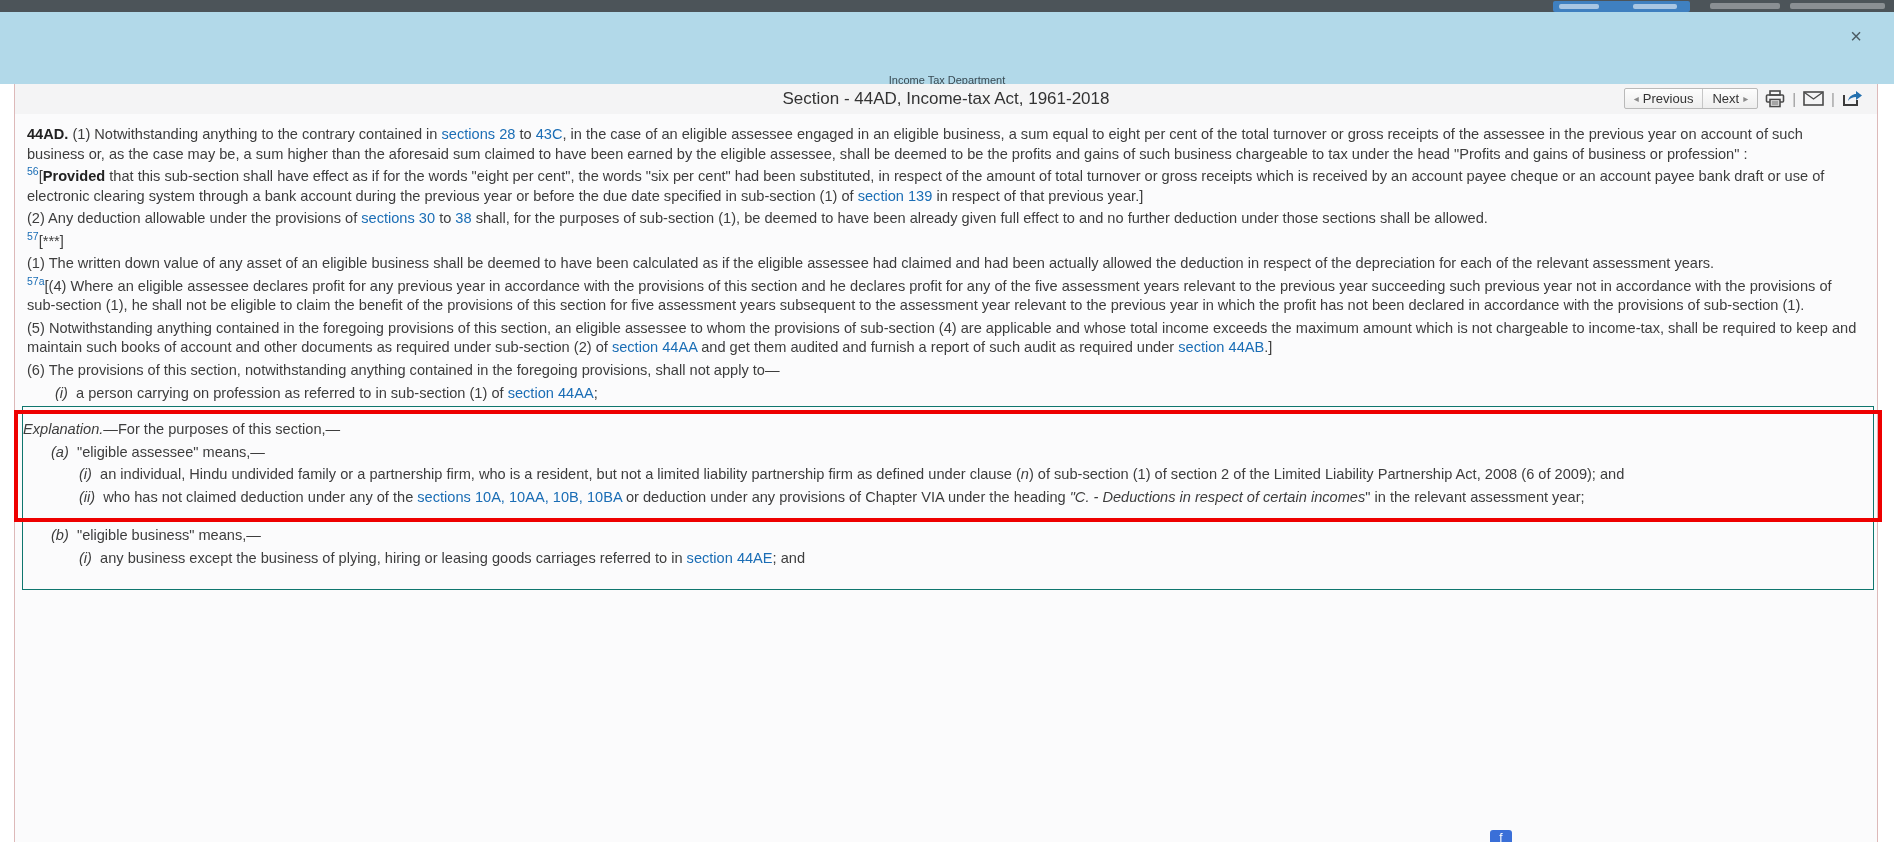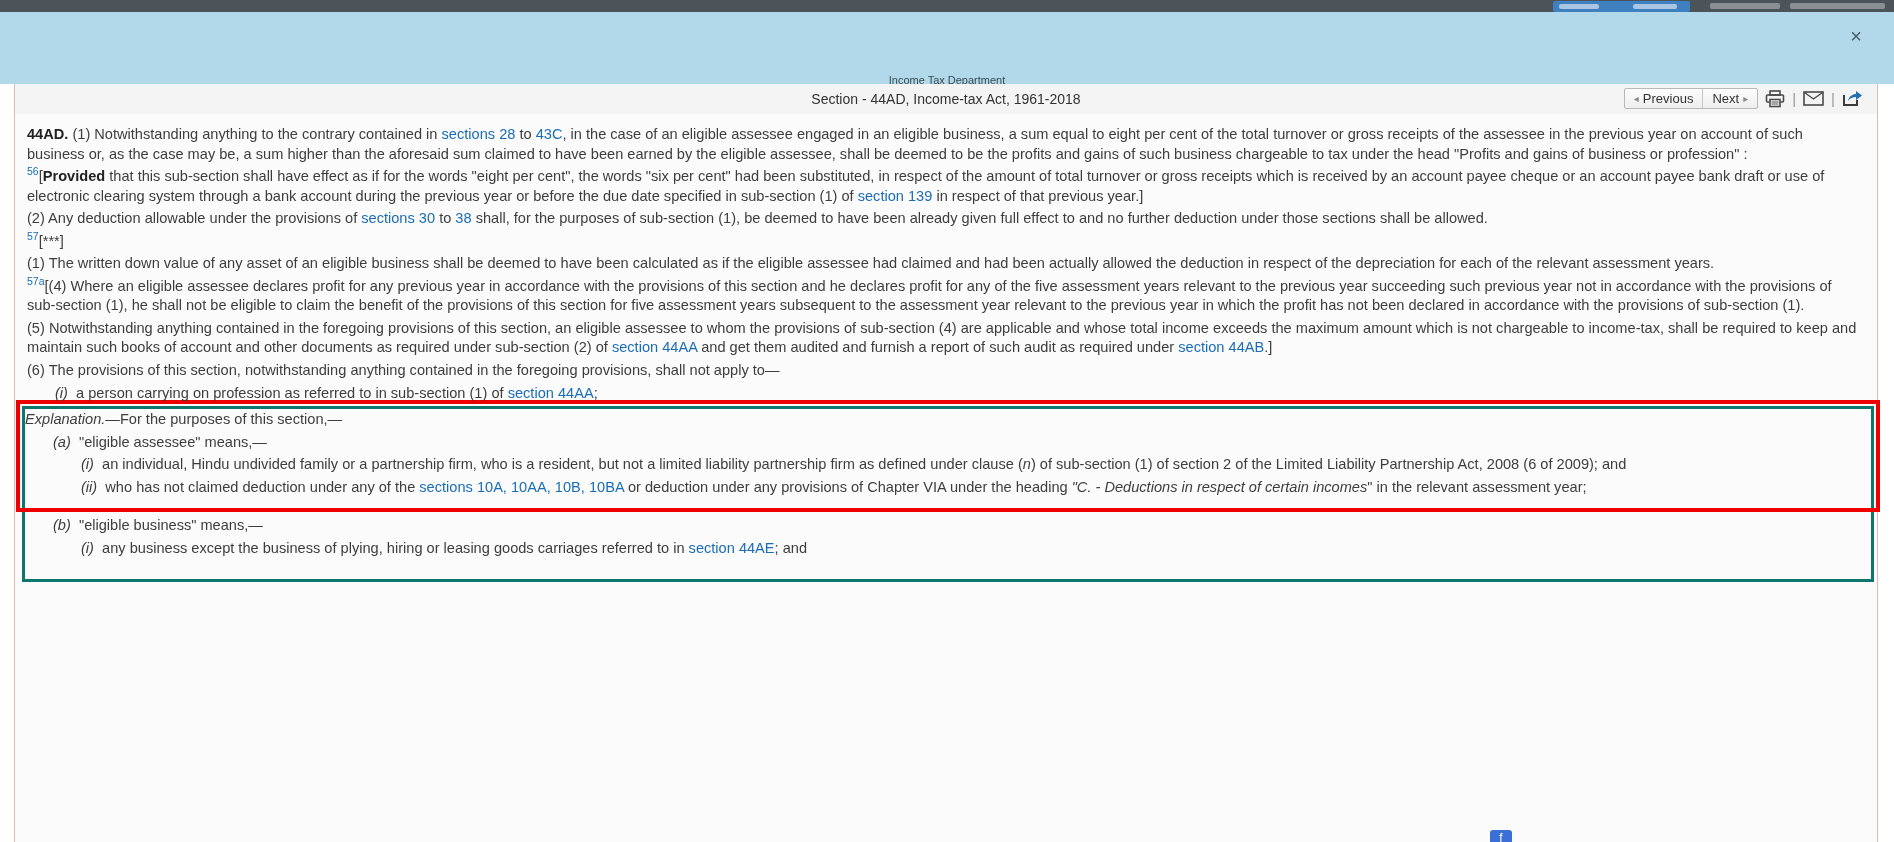--- a/index.html
+++ b/index.html
@@ -16,21 +16,21 @@
   .mheader{position:absolute;top:12px;left:0;width:1894px;height:72px;background:#b2d9e9;}
   .mtitle{position:absolute;top:0;left:0;width:100%;height:60px;line-height:72px;text-align:center;
           font-size:11px;color:#394a53;margin-top:32px;}
   .mclose{position:absolute;top:14px;right:32px;font-size:20px;color:#4b5b63;cursor:pointer;line-height:20px;}
 
   
   .frame{position:absolute;top:84px;left:14px;right:16px;bottom:0;background:#fbfbfc;
          border-left:1px solid #ddb9b9;border-right:1px solid #ddb9b9;}
   .sectionbar{position:relative;height:30px;background:#f4f4f5;}
   .sectitle{position:absolute;top:0;left:0;width:100%;height:30px;line-height:30px;text-align:center;
-            font-size:14px;color:#333;}
+            font-size:17px;color:#333;}
   .controls{position:absolute;top:4px;right:14px;display:flex;align-items:center;gap:7px;}
   .navgroup{display:inline-flex;border:1px solid #b9b9b9;border-radius:2px;background:linear-gradient(#fdfdfd,#eeeeee);}
   .navbtn{border:none;background:transparent;padding:2px 9px;font-size:13px;color:#333;cursor:pointer;
           font-family:inherit;display:flex;align-items:center;gap:4px;}
   .navbtn + .navbtn{border-left:1px solid #c6c6c6;}
   .tri{font-size:10px;color:#8a8a8a;}
   .icnsep{color:#9a9a9a;font-size:15px;}
   .icn{display:inline-block;cursor:pointer;line-height:0;}
 
   
@@ -39,21 +39,21 @@
   .hd{font-weight:bold;color:#222;}
   .b0{}
   .b1{padding-left:28px;}
   .b2{padding-left:76px;text-indent:-20px;}
   .rb{font-weight:bold;color:#222;}
   .ri{font-style:italic;}
   .lnk{color:#1a6db5;cursor:pointer;text-align:center;}
   .sup{color:#1a6db5;font-size:10.5px;vertical-align:super;line-height:0;cursor:pointer;}
 
   
-  .greenbox{border:3px solid #0f766e;margin:3px -11px 0 -5px;padding:0 0 18px 0;}
+  .greenbox{border:1px solid #0f766e;margin:3px -11px 0 -5px;padding:12px 0 18px 0;}
   .redbox{border:4px solid #ee0000;margin:-9px -9px 4px -9px;padding:3px 5px 8px 5px;}
 
   
   .social{position:absolute;left:1490px;bottom:-6px;width:22px;height:18px;background:#3a6fd8;
           border-radius:3px;color:#fff;font-size:12px;text-align:center;line-height:16px;cursor:pointer;}
 </style>
 </head>
 <body>
 
 <div class="topstrip">

